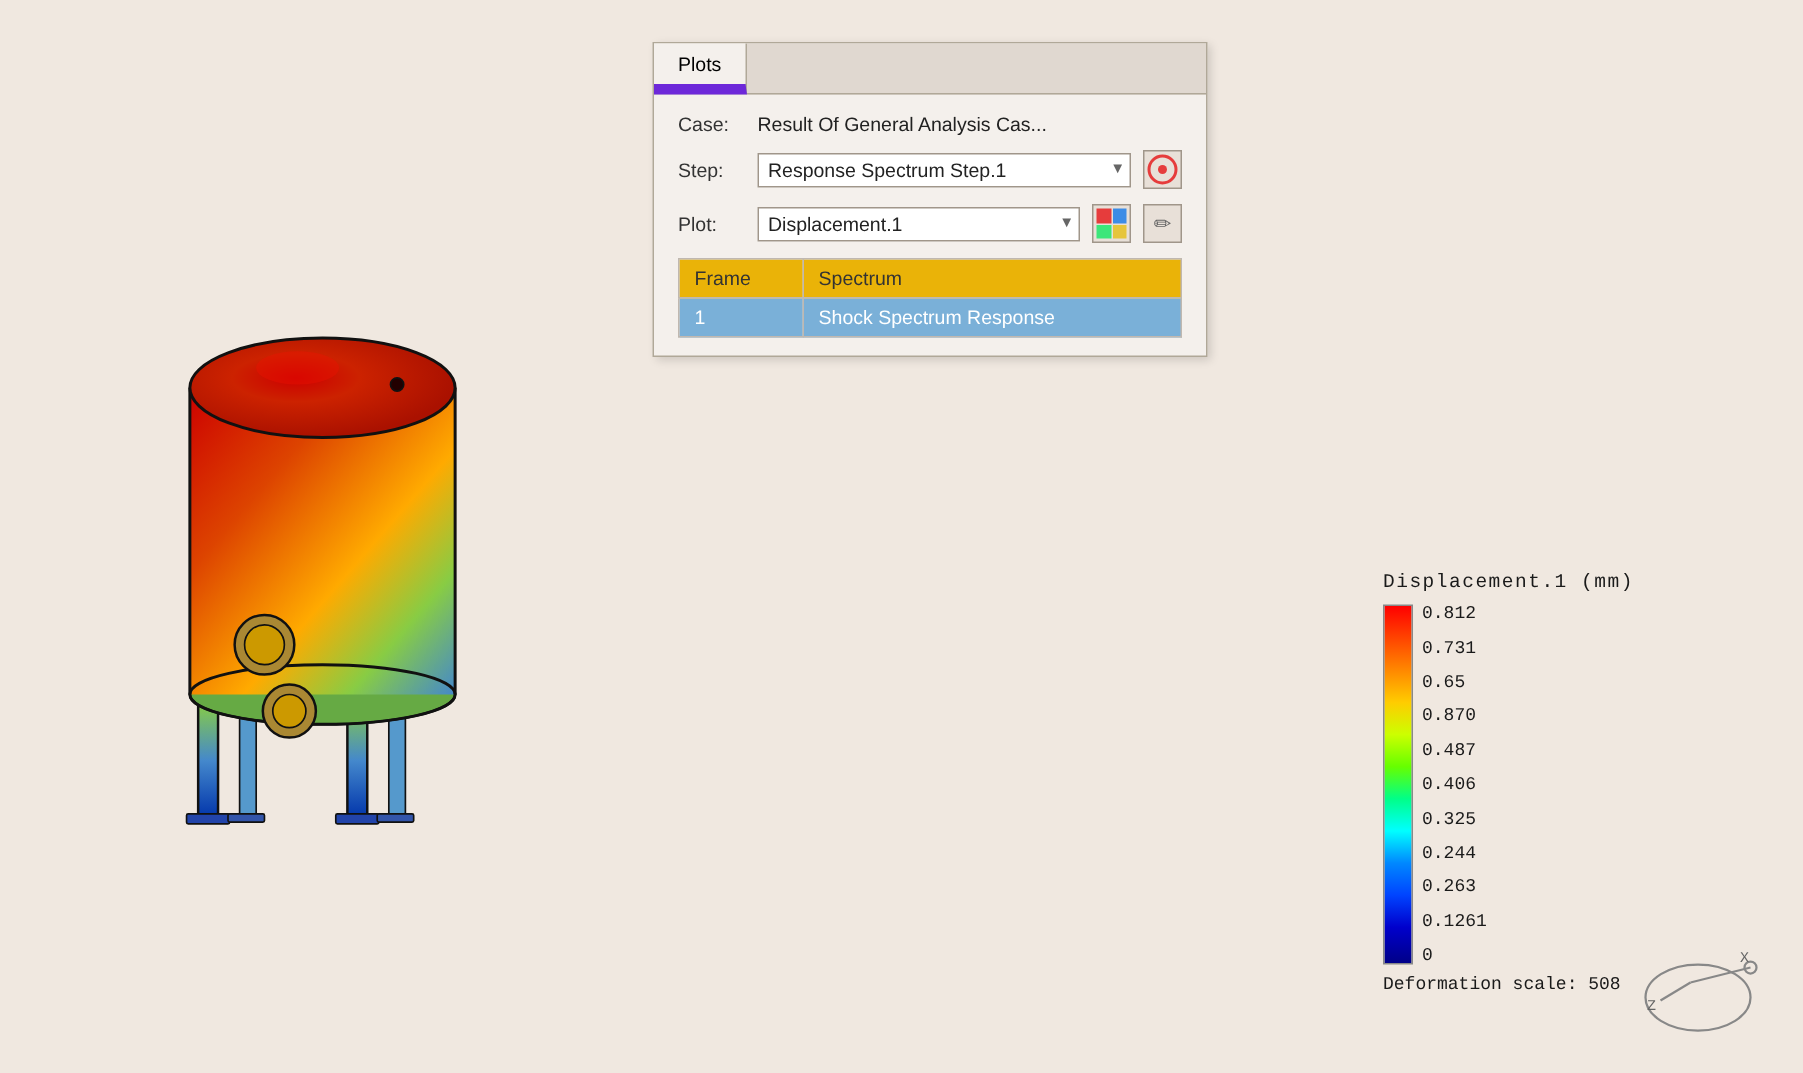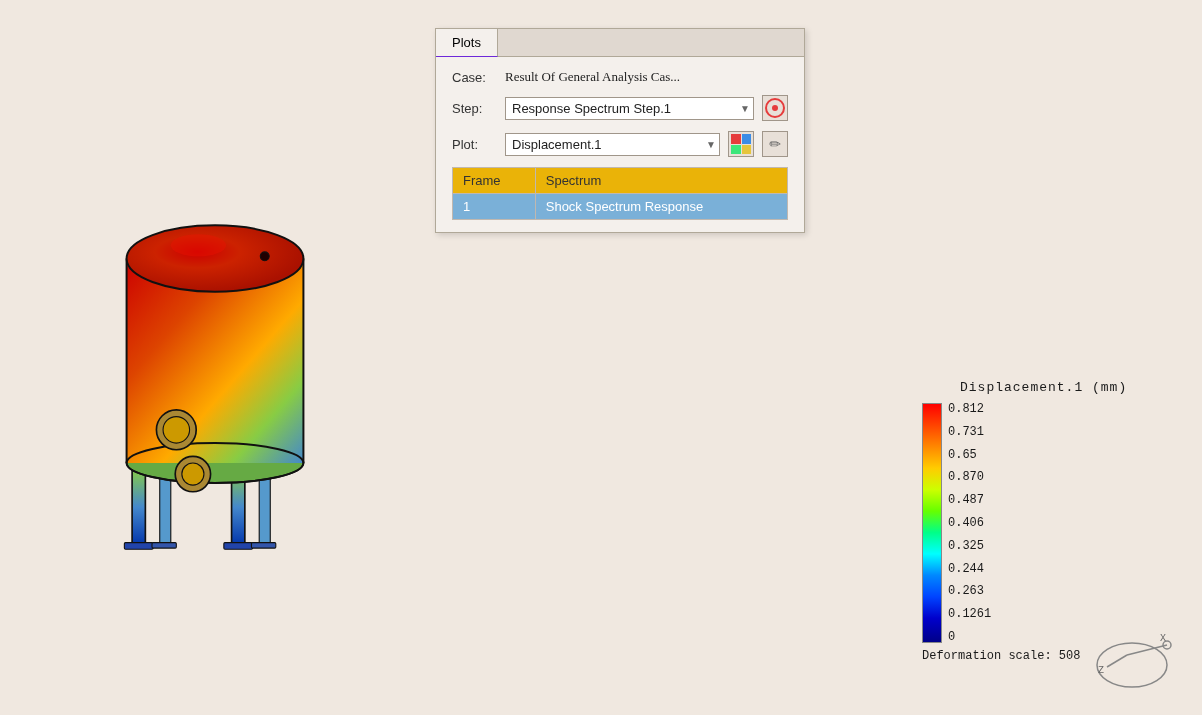--- a/index.html
+++ b/index.html
@@ -39,21 +39,20 @@
       width: 300px;
       padding: 10px 20px;
     }
 
     .legend-title {
       font-family: 'Courier New', monospace;
       font-size: 13px;
       color: #1a1a1a;
       margin-bottom: 8px;
       letter-spacing: 1px;
-      margin-left: 38px;
     }
 
     .legend-bar-container {
       display: flex;
       flex-direction: row;
       align-items: stretch;
       gap: 6px;
     }
 
     .legend-bar {
@@ -127,21 +126,21 @@
       padding: 6px 16px;
       font-size: 13px;
       cursor: pointer;
       border-right: 1px solid #b0a898;
       background: #ddd5cc;
       color: #333;
     }
 
     .panel-tab.active {
       background: #f4f0ec;
-      border-bottom: 1px solid #6d28d9;
+      border-bottom: 7px solid #6d28d9;
       margin-bottom: -1px;
       color: #000;
     }
 
     .panel-body {
       padding: 12px 16px;
     }
 
     .form-row {
       display: flex;
@@ -154,21 +153,20 @@
       width: 45px;
       font-size: 13px;
       color: #333;
       flex-shrink: 0;
     }
 
     .form-value {
       font-size: 13px;
       color: #222;
       flex: 1;
-      font-family: Liberation Serif, serif;
     }
 
     .select-wrapper {
       position: relative;
       flex: 1;
     }
 
     .form-select {
       width: 100%;
       padding: 3px 12px 3px 6px;

